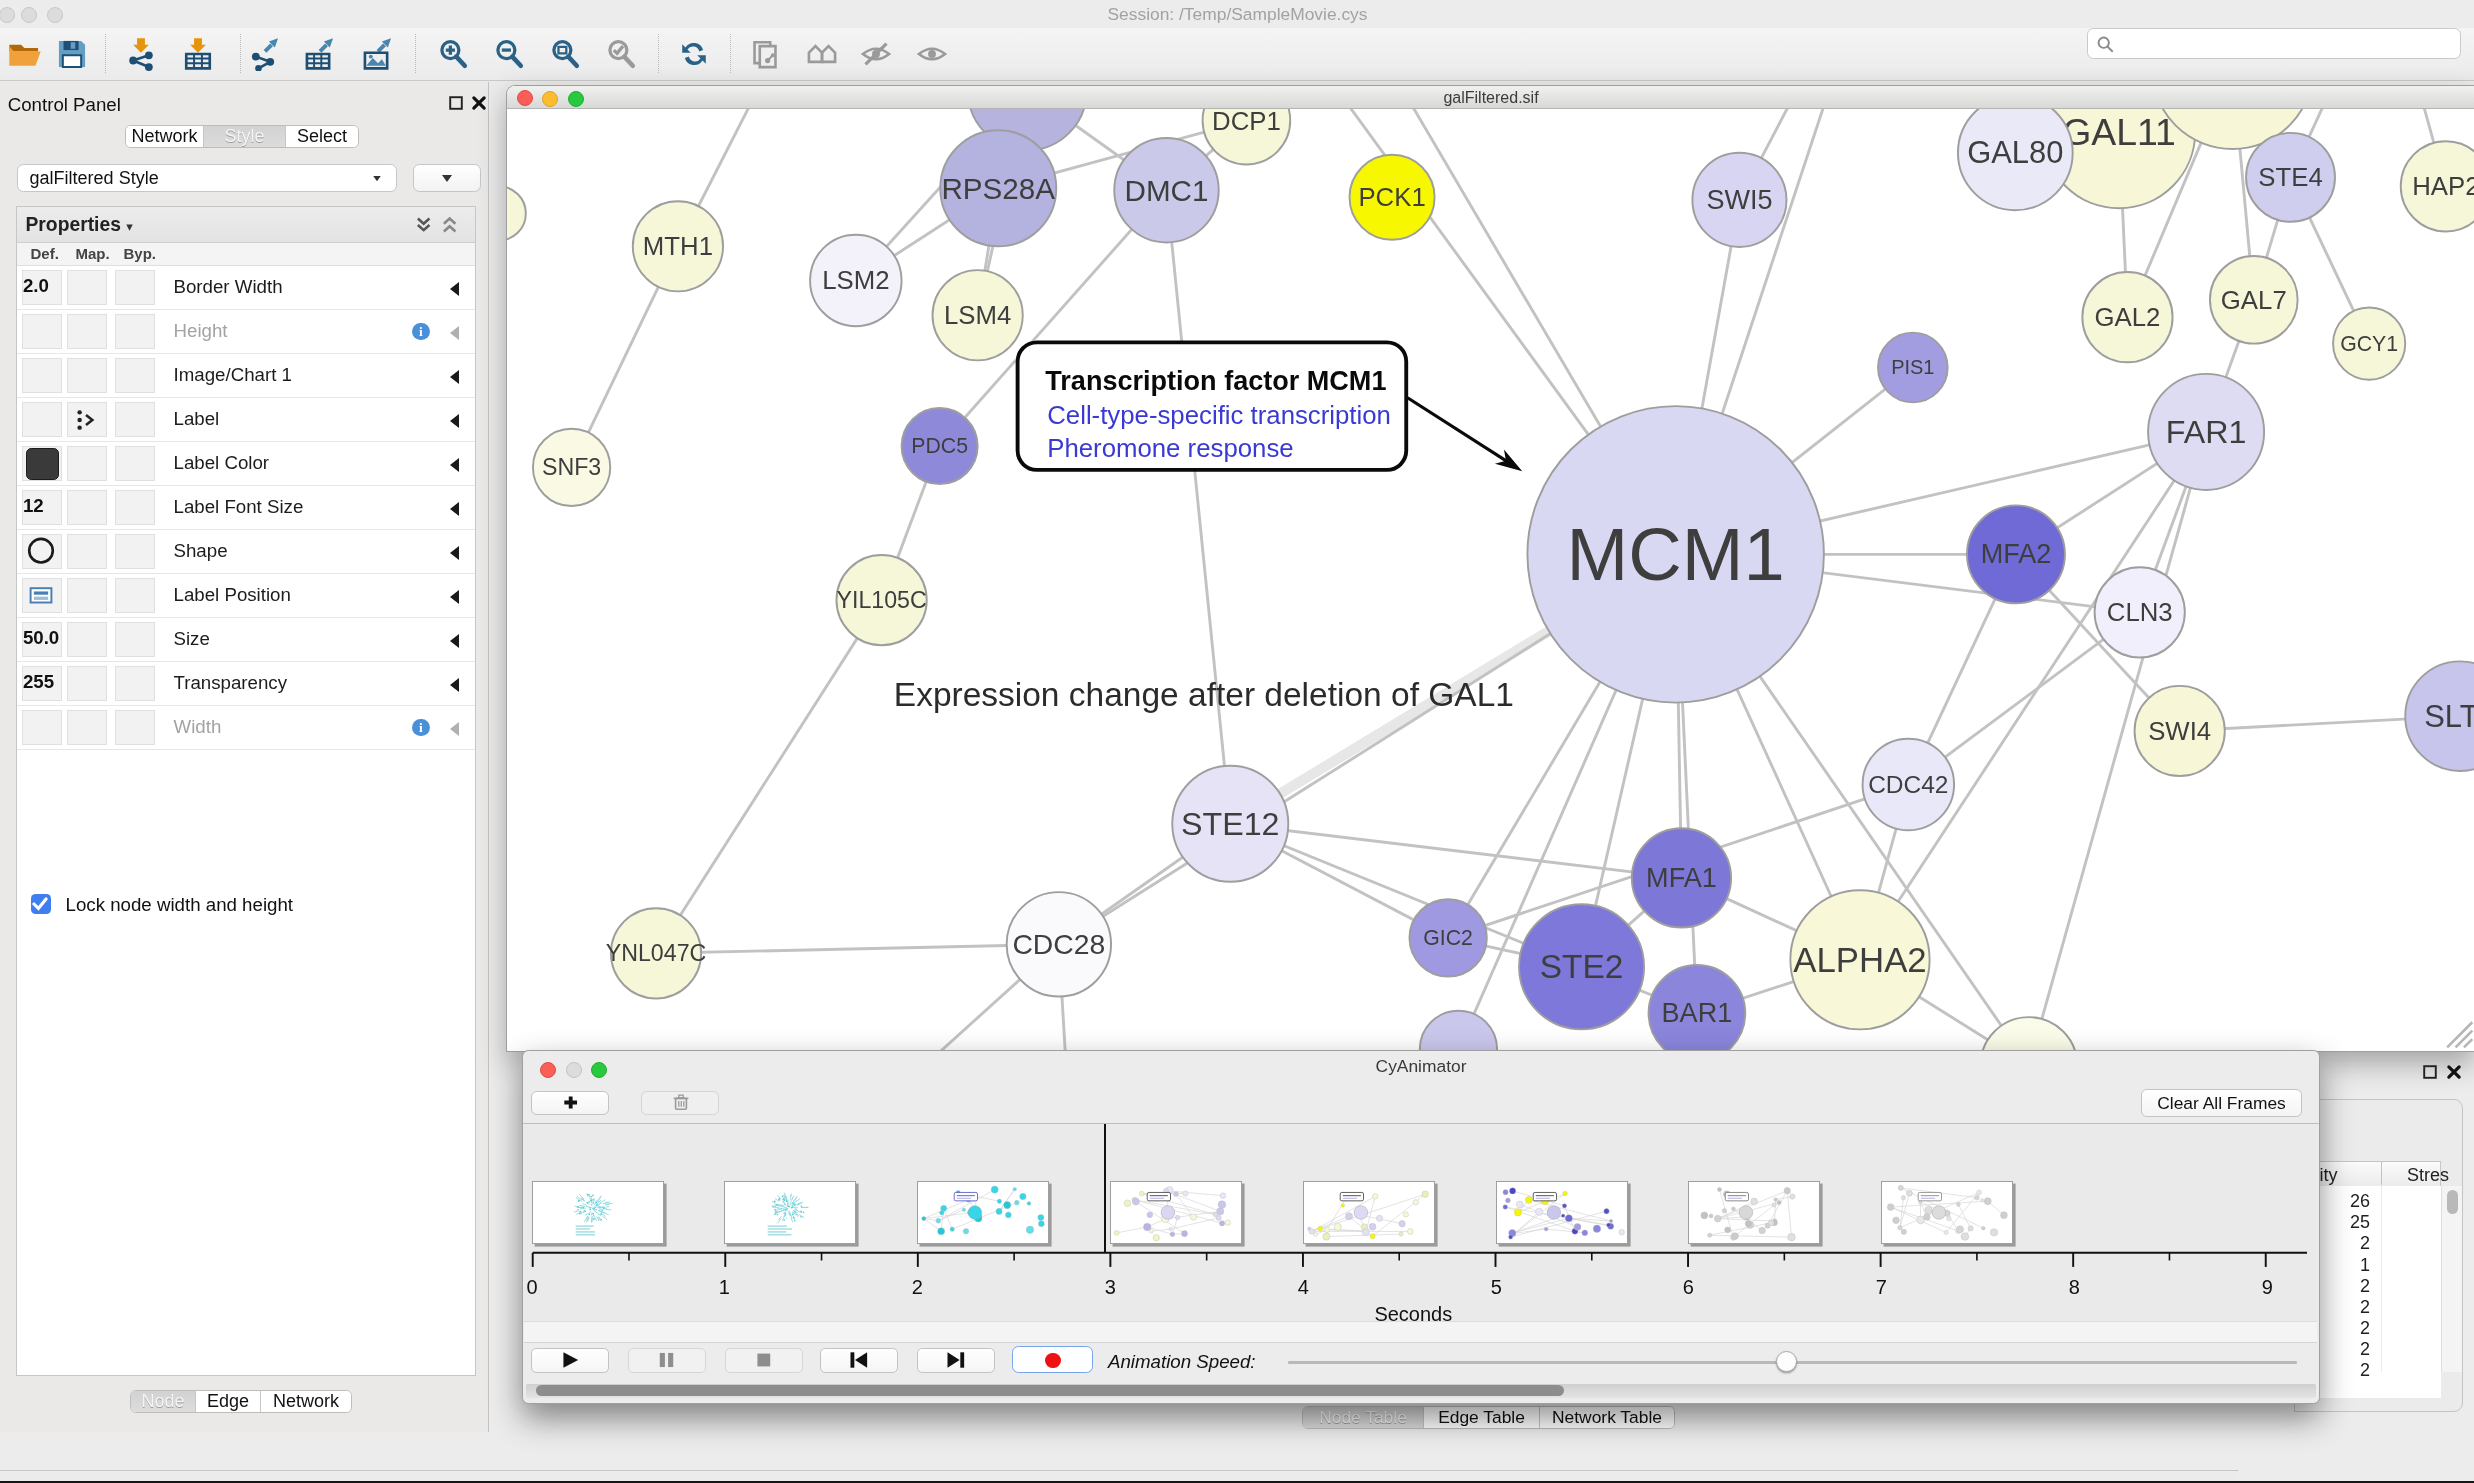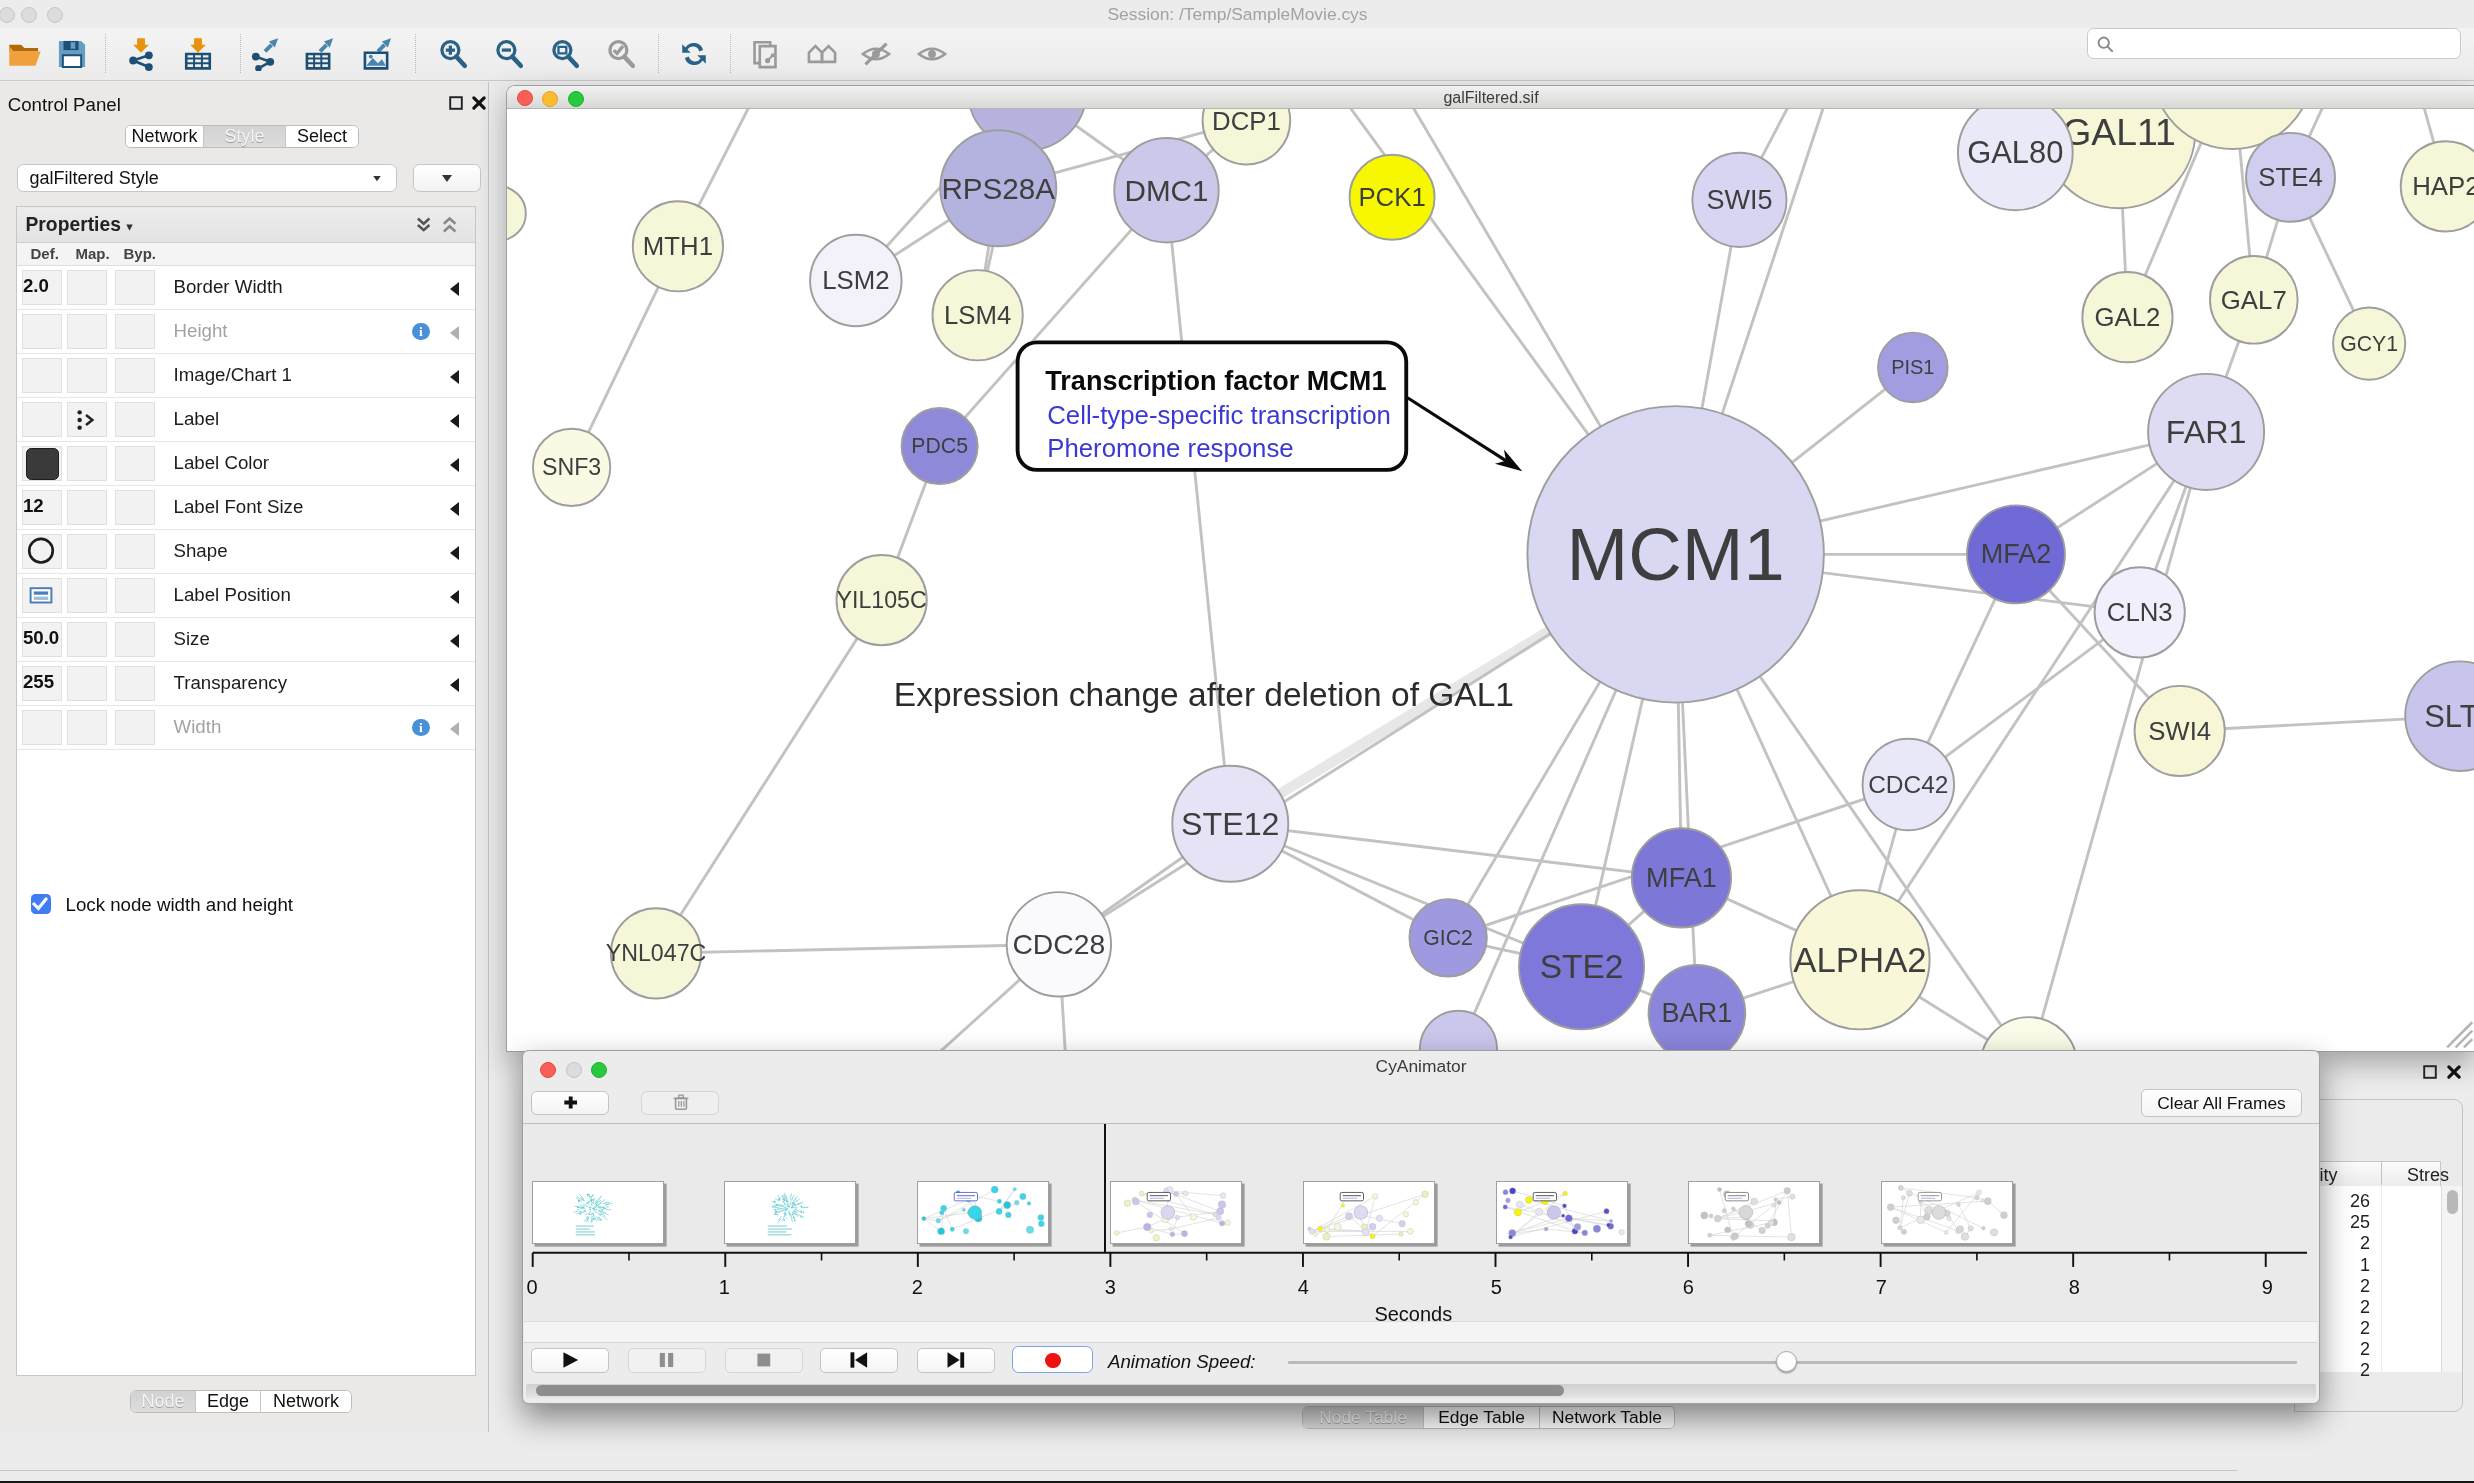--- a/index.html
+++ b/index.html
@@ -64,21 +64,21 @@
       border-radius:9px 0 0 0;box-shadow:0 11.6px 28px rgba(0,0,0,.30);box-sizing:border-box;}
   #net-titlebar{position:absolute;left:0;top:0;width:100%;height:23px;background:linear-gradient(#f1f1ef,#d8d8d6);
       border-bottom:1.3px solid #b4b4b2;border-radius:8.4px 0 0 0;box-sizing:border-box;}
   #net-title{position:absolute;left:0;top:0;width:100%;height:23px;line-height:23px;text-align:center;font-size:16px;color:#3c3c3c;}
   #net-canvas{position:absolute;left:0;top:23px;width:1968px;height:941px;overflow:hidden;background:#fff;}
   
   #table-panel{left:2294px;top:1099px;width:169px;height:313px;background:#ebebeb;border:1.3px solid #c4c4c4;
       border-radius:0 9px 9px 0;box-sizing:border-box;}
   #tp-header{position:absolute;left:0;top:61px;width:146px;height:26px;background:linear-gradient(#fbfbfb,#ebebeb);
       border:1.3px solid #c6c6c6;border-left:none;box-sizing:border-box;}
-  #tp-body{position:absolute;left:0;top:86px;width:146px;height:186px;background:#fff;border-left:none;}
+  #tp-body{position:absolute;left:0;top:86px;width:146px;height:212px;background:#fff;border-left:none;}
   #tp-scroll{position:absolute;left:146px;top:86px;width:21px;height:186px;background:#f4f4f4;border-left:1.3px solid #ddd;box-sizing:border-box;}
   #tp-thumb{position:absolute;left:4.5px;top:3.9px;width:11px;height:24.5px;background:#b9b9b9;border-radius:5.8px;}
   .tp-val{position:absolute;right:71px;width:64px;text-align:right;font-size:18px;color:#222;}
   
   #table-tabs{left:1302px;top:1406px;}
   #status-bar{left:0;top:1432px;width:2238px;height:49px;background:linear-gradient(#ececec,#e4e4e4);border-top:1.3px solid #c6c6c6;margin-top:38px;}
   #list-btn{position:absolute;left:3.2px;top:10.3px;width:31px;height:35px;background:#fff;border:1.3px solid #c2c2c2;border-radius:5.2px;box-sizing:border-box;}
   #memory-btn{position:absolute;left:2366px;top:12.2px;width:101px;height:33px;background:#fff;border:1.3px solid #c6c6c6;border-radius:2.6px;box-sizing:border-box;}
   #memory-dot{position:absolute;left:9px;top:7.7px;width:17px;height:17px;border-radius:50%;background:#18a93a;}
   #memory-label{position:absolute;left:32px;top:5.8px;font-size:18px;color:#111;}

